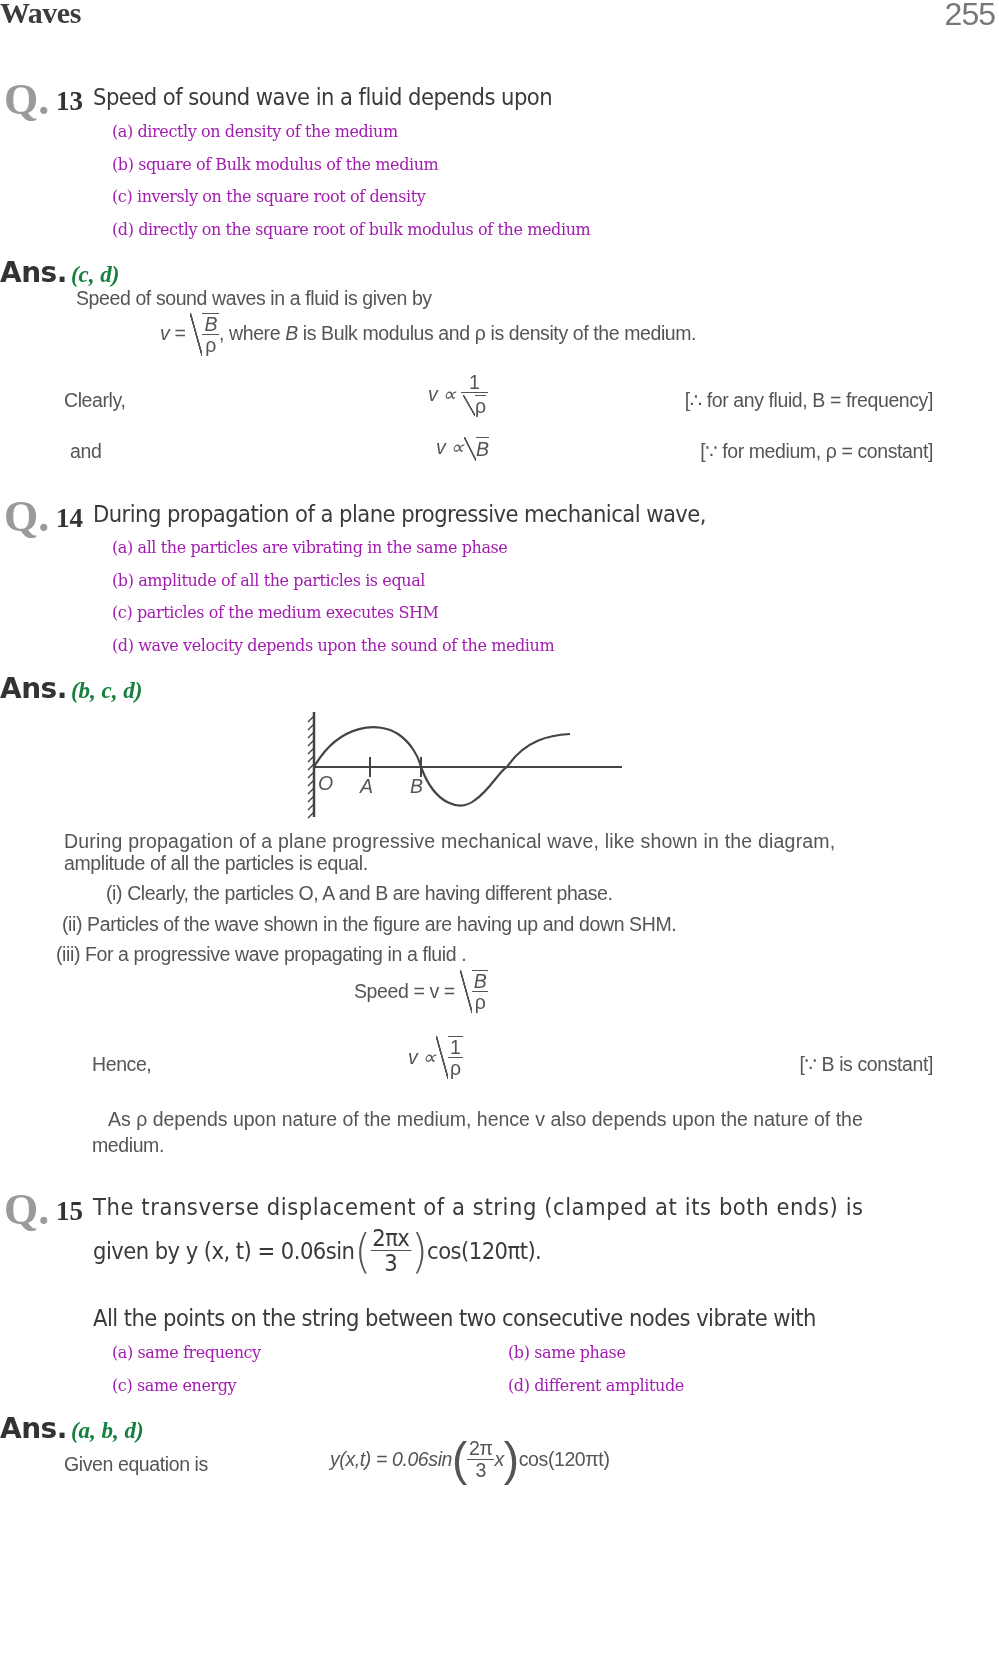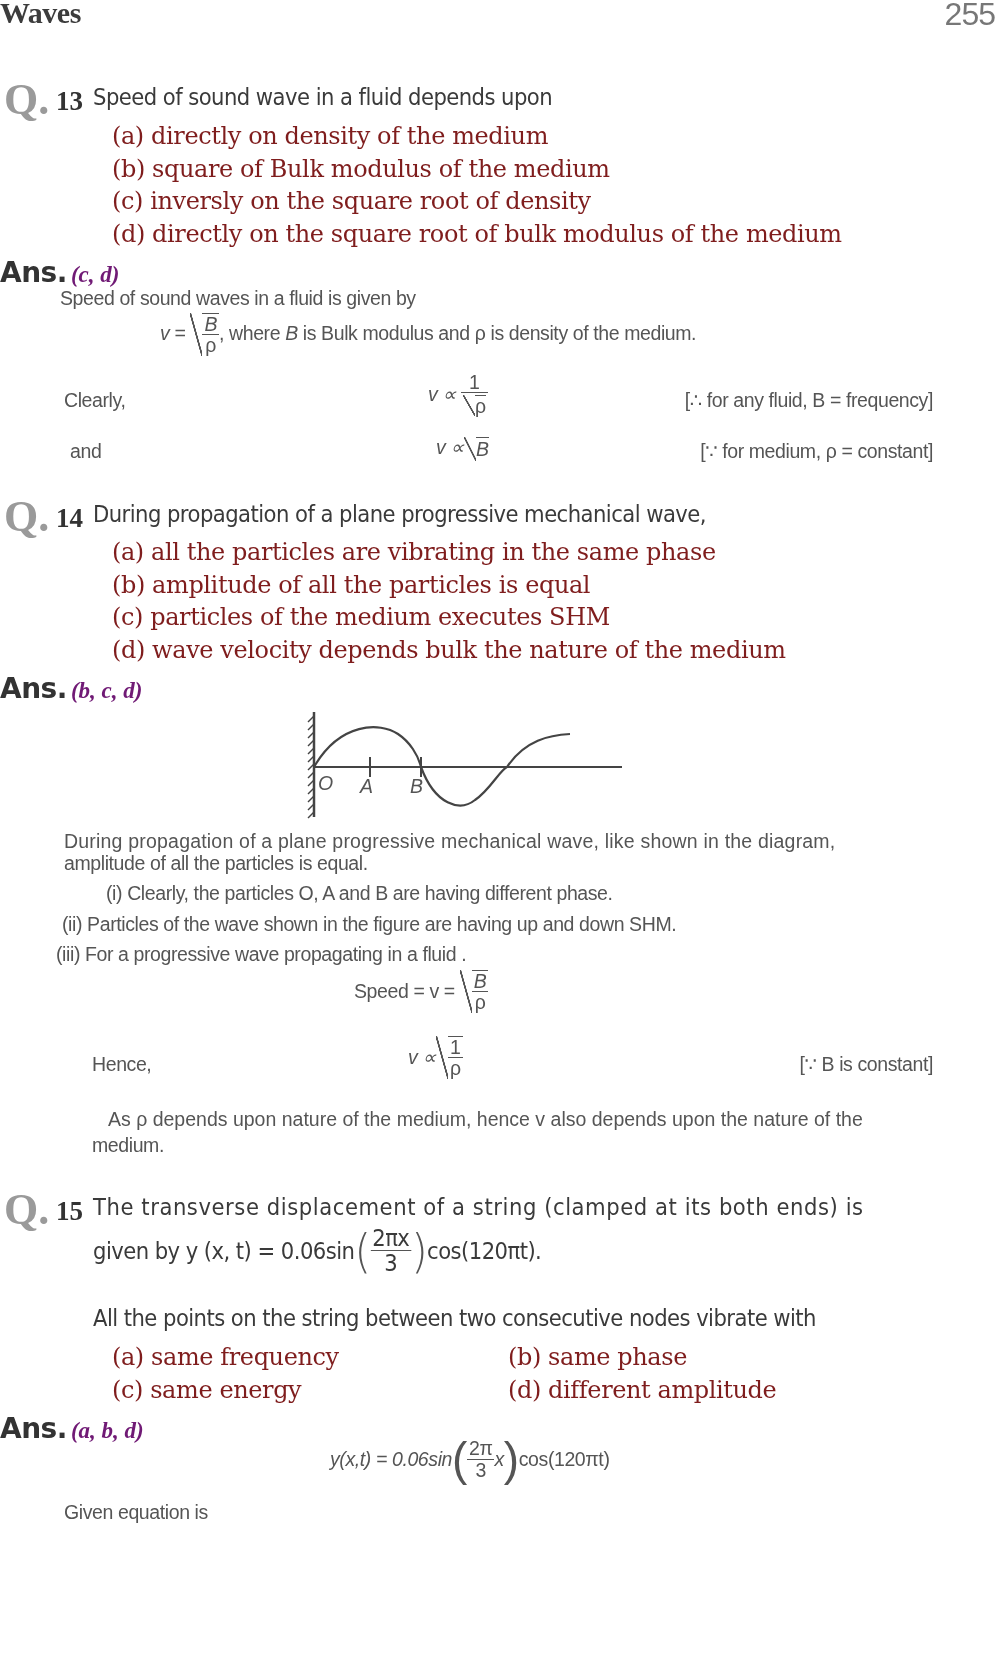--- a/index.html
+++ b/index.html
@@ -3,23 +3,23 @@
 <meta charset="utf-8">
 <style>
   html, body { margin: 0; padding: 0; background: #ffffff; }
   body { width: 999px; height: 1679px; position: relative; overflow: hidden; color: #3a3a3a; }
   .abs { position: absolute; white-space: nowrap; }
   .hdr-title { left: 0; top: -4px; font-family: "Liberation Serif", serif; font-size: 30px; font-weight: bold; color: #3c3c3c; letter-spacing: -0.5px; }
   .hdr-page { right: 4px; top: -4px; font-family: "Liberation Sans", sans-serif; font-size: 32px; font-weight: 100; color: #777; letter-spacing: -1px; }
   .qmark { font-family: "Liberation Serif", serif; font-weight: bold; font-size: 44px; color: #9a9a9a; }
   .qnum { font-family: "Liberation Serif", serif; font-weight: bold; font-size: 27px; color: #333; }
   .qtext { font-family: "DejaVu Sans", sans-serif; font-size: 23px; color: #3a3a3a; letter-spacing: -0.6px; transform: scaleX(0.92); transform-origin: left; }
-  .opt { font-family: "DejaVu Serif", serif; font-size: 24px; color: #7f1d1d; letter-spacing: -0.4px; }
+  .opt { font-family: "DejaVu Serif", serif; font-size: 16px; color: #a21caf; letter-spacing: -0.4px; }
   .ans-lbl { font-family: "DejaVu Sans", sans-serif; font-weight: bold; font-size: 28px; color: #333; letter-spacing: -0.5px; }
-  .ans-val { font-family: "Liberation Serif", serif; font-style: italic; font-weight: bold; font-size: 23px; color: #701a75; }
+  .ans-val { font-family: "Liberation Serif", serif; font-style: italic; font-weight: bold; font-size: 23px; color: #15803d; }
   .body { font-family: "Liberation Sans", sans-serif; font-size: 19.5px; color: #555; letter-spacing: -0.4px; }
   .it { font-style: italic; }
   .frac { display: inline-block; vertical-align: middle; text-align: center; line-height: 1.05; }
   .frac .num { display: block; border-bottom: 1.4px solid #555; padding: 0 2px; }
   .frac .den { display: block; padding: 0 2px; }
   .sqrt { display: inline-block; vertical-align: middle; position: relative; padding-left: 12px; }
   .sqrt::before { content: ""; position: absolute; left: 0; top: 0; bottom: 0; width: 12px;
     background: linear-gradient(to top right, transparent 46%, #555 48%, #555 54%, transparent 56%) no-repeat; }
   .sqrt-inner { display: inline-block; border-top: 1.4px solid #555; }
   .paren { font-size: 46px; font-weight: 100; vertical-align: middle; color: #555; line-height: 1; }
@@ -37,21 +37,21 @@
   <div class="abs opt" style="left:112px; top:122px;">(a) directly on density of the medium</div>
   <div class="abs opt" style="left:112px; top:155px;">(b) square of Bulk modulus of the medium</div>
   <div class="abs opt" style="left:112px; top:187px;">(c) inversly on the square root of density</div>
   <div class="abs opt" style="left:112px; top:220px;">(d) directly on the square root of bulk modulus of the medium</div>
 
   <div class="abs" style="left:0; top:256px;">
     <span class="ans-lbl">Ans.</span>
     <span class="ans-val">(c, d)</span>
   </div>
 
-  <div class="abs body" style="left:60px; top:287px;">Speed of sound waves in a fluid is given by</div>
+  <div class="abs body" style="left:76px; top:287px;">Speed of sound waves in a fluid is given by</div>
 
   <div class="abs body" style="left:160px; top:313px;">
     <span class="it">v =</span>
     <span class="sqrt"><span class="sqrt-inner"><span class="frac"><span class="num it">B</span><span class="den">ρ</span></span></span></span><span>, where </span><span class="it">B</span><span> is Bulk modulus and </span><span>ρ</span><span> is density of the medium.</span>
   </div>
 
   <div class="abs body" style="left:64px; top:389px;">Clearly,</div>
   <div class="abs body" style="left:428px; top:372px;">
     <span class="it" style="vertical-align:middle;">v ∝</span>
     <span class="frac"><span class="num">1</span><span class="den"><span class="sqrt"><span class="sqrt-inner">ρ</span></span></span></span>
@@ -65,21 +65,21 @@
   <div class="abs body" style="right:66px; top:440px;">[∵ for  medium, ρ = constant]</div>
 </div>
 
 <div>
   <div class="abs qmark" style="left:4px; top:491px;">Q.</div>
   <div class="abs qnum" style="left:56px; top:503px;">14</div>
   <div class="abs qtext" style="left:93px; top:501px;">During propagation of a plane progressive mechanical wave,</div>
   <div class="abs opt" style="left:112px; top:538px;">(a) all the particles are vibrating in the same phase</div>
   <div class="abs opt" style="left:112px; top:571px;">(b) amplitude of all the particles is equal</div>
   <div class="abs opt" style="left:112px; top:603px;">(c) particles of the medium executes SHM</div>
-  <div class="abs opt" style="left:112px; top:636px;">(d) wave velocity depends bulk the nature of the medium</div>
+  <div class="abs opt" style="left:112px; top:636px;">(d) wave velocity depends upon the sound of the medium</div>
 
   <div class="abs" style="left:0; top:672px;">
     <span class="ans-lbl">Ans.</span>
     <span class="ans-val">(b, c, d)</span>
   </div>
 
   <div class="abs" style="left:300px; top:700px; width:340px; height:130px;">
     <svg width="340" height="130" viewBox="0 0 340 130">
       <line x1="14" y1="12" x2="14" y2="117" stroke="#444" stroke-width="2.5"></line>
       <g stroke="#444" stroke-width="1.5">
@@ -149,17 +149,17 @@
   <div class="abs opt" style="left:112px; top:1343px;">(a) same frequency</div>
   <div class="abs opt" style="left:508px; top:1343px;">(b) same phase</div>
   <div class="abs opt" style="left:112px; top:1376px;">(c) same energy</div>
   <div class="abs opt" style="left:508px; top:1376px;">(d) different amplitude</div>
 
   <div class="abs" style="left:0; top:1412px;">
     <span class="ans-lbl">Ans.</span>
     <span class="ans-val">(a, b, d)</span>
   </div>
 
-  <div class="abs body" style="left:64px; top:1453px;margin-top:48px;">Given equation is</div>
+  <div class="abs body" style="left:64px; top:1453px;">Given equation is</div>
   <div class="abs body" style="left:330px; top:1436px;">
     <span class="it" style="vertical-align:middle;">y(x,t) = 0.06sin</span><span class="paren">(</span><span class="frac"><span class="num">2π</span><span class="den">3</span></span><span class="it" style="vertical-align:middle;">x</span><span class="paren">)</span><span style="vertical-align:middle;">cos(120πt)</span>
   </div>
 </div>
 
 </body></html>

